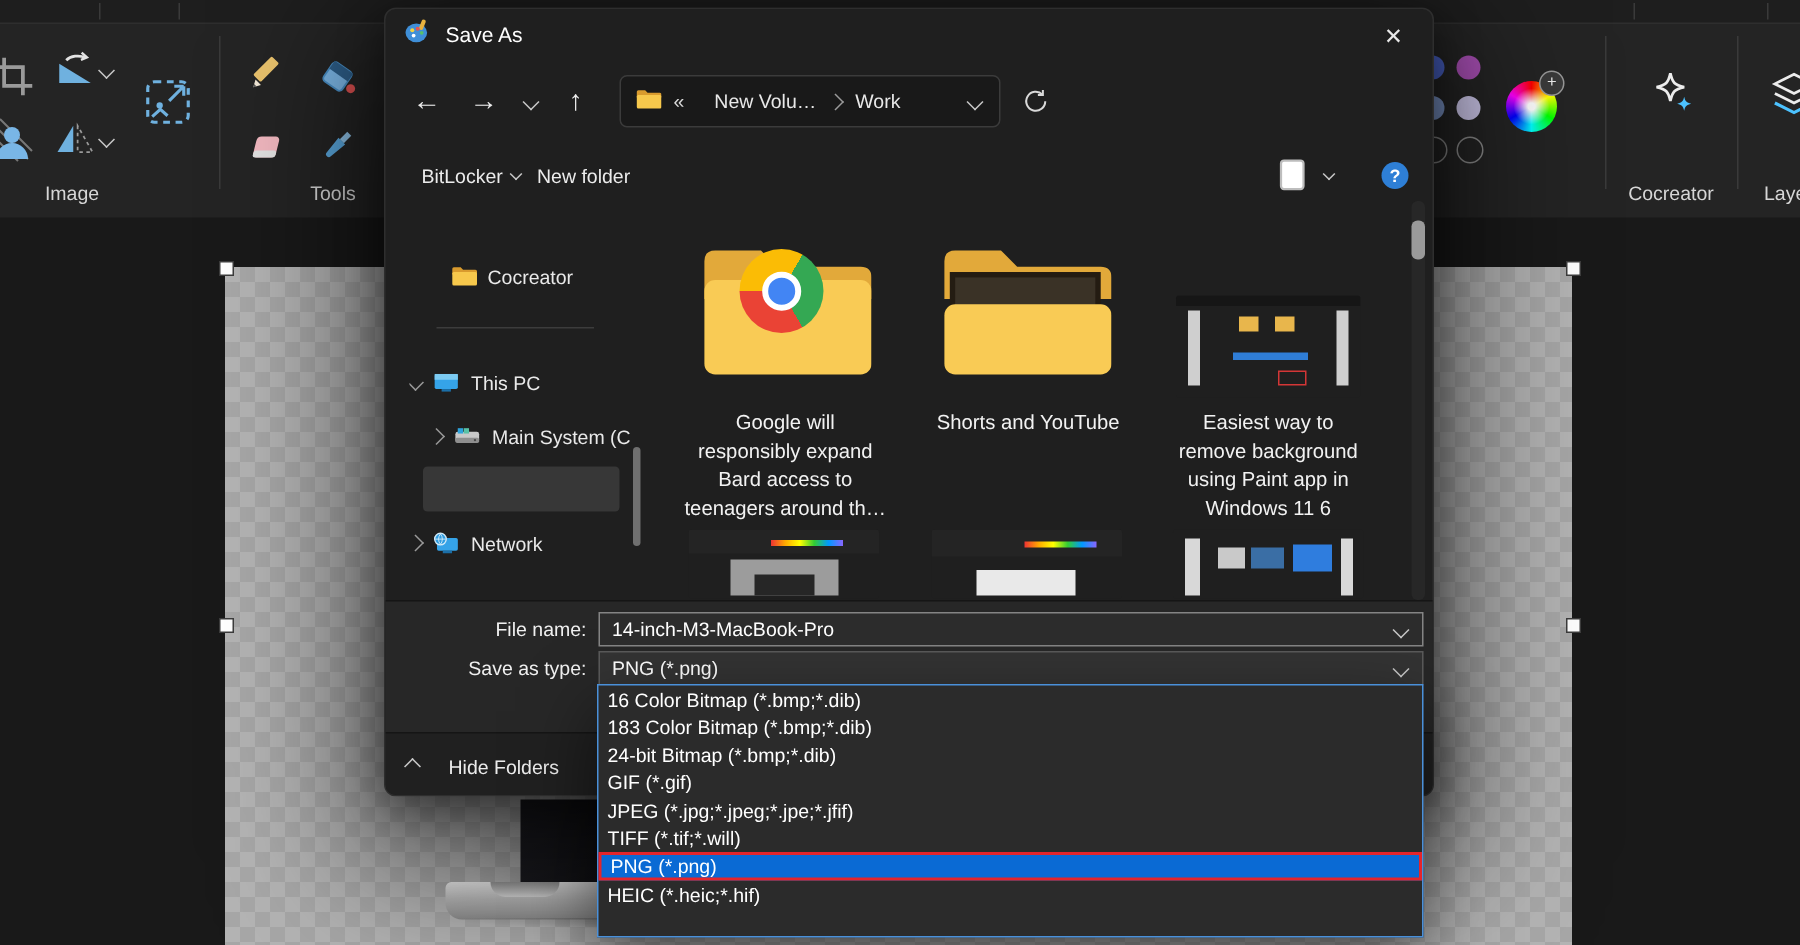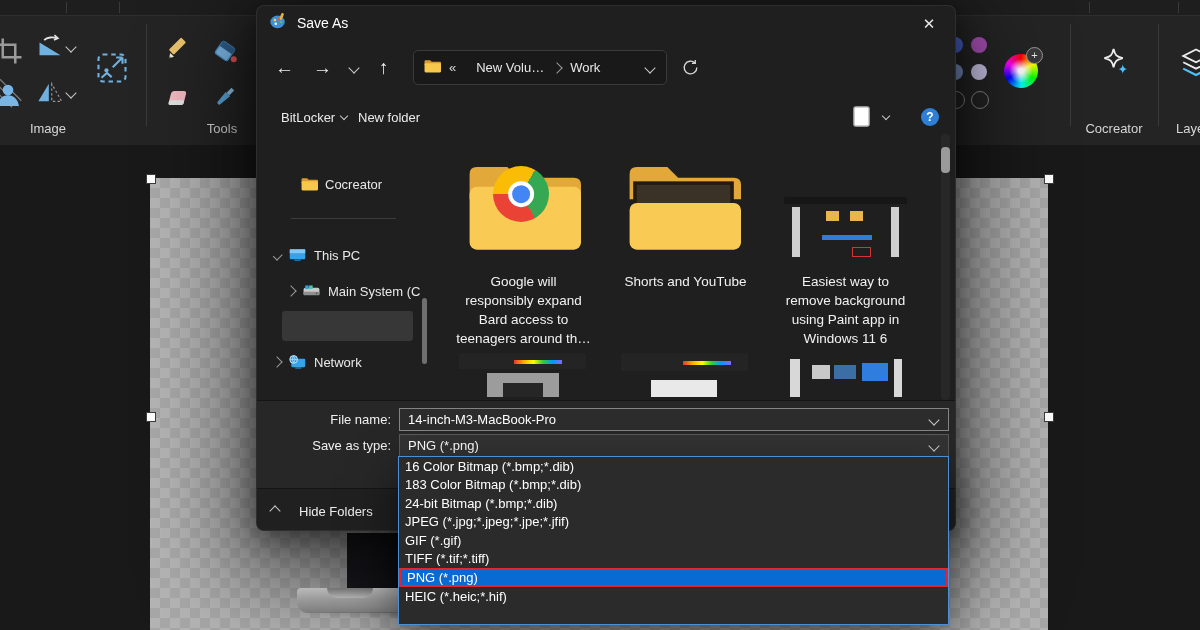--- a/index.html
+++ b/index.html
@@ -386,20 +386,20 @@
     <div class="r" style="left:14px;top:495px;height:20px;display:flex;align-items:center;gap:20px;font-size:13px;color:#ececec">
       <span class="chev up"></span>
       <span>Hide Folders</span>
     </div>
   </div>
 
   <div class="dropdown">
     <div class="dd-item">16 Color Bitmap (*.bmp;*.dib)</div>
     <div class="dd-item">183 Color Bitmap (*.bmp;*.dib)</div>
     <div class="dd-item">24-bit Bitmap (*.bmp;*.dib)</div>
+    <div class="dd-item">GIF (*.gif)</div>
     <div class="dd-item">JPEG (*.jpg;*.jpeg;*.jpe;*.jfif)</div>
-    <div class="dd-item">GIF (*.gif)</div>
-    <div class="dd-item">TIFF (*.tif;*.tiff)</div>
+    <div class="dd-item">TIFF (*.tif;*.will)</div>
     <div class="dd-item selected">PNG (*.png)</div>
     <div class="dd-item">HEIC (*.heic;*.hif)</div>
   </div>
 
 </div>
 
 </body></html>

